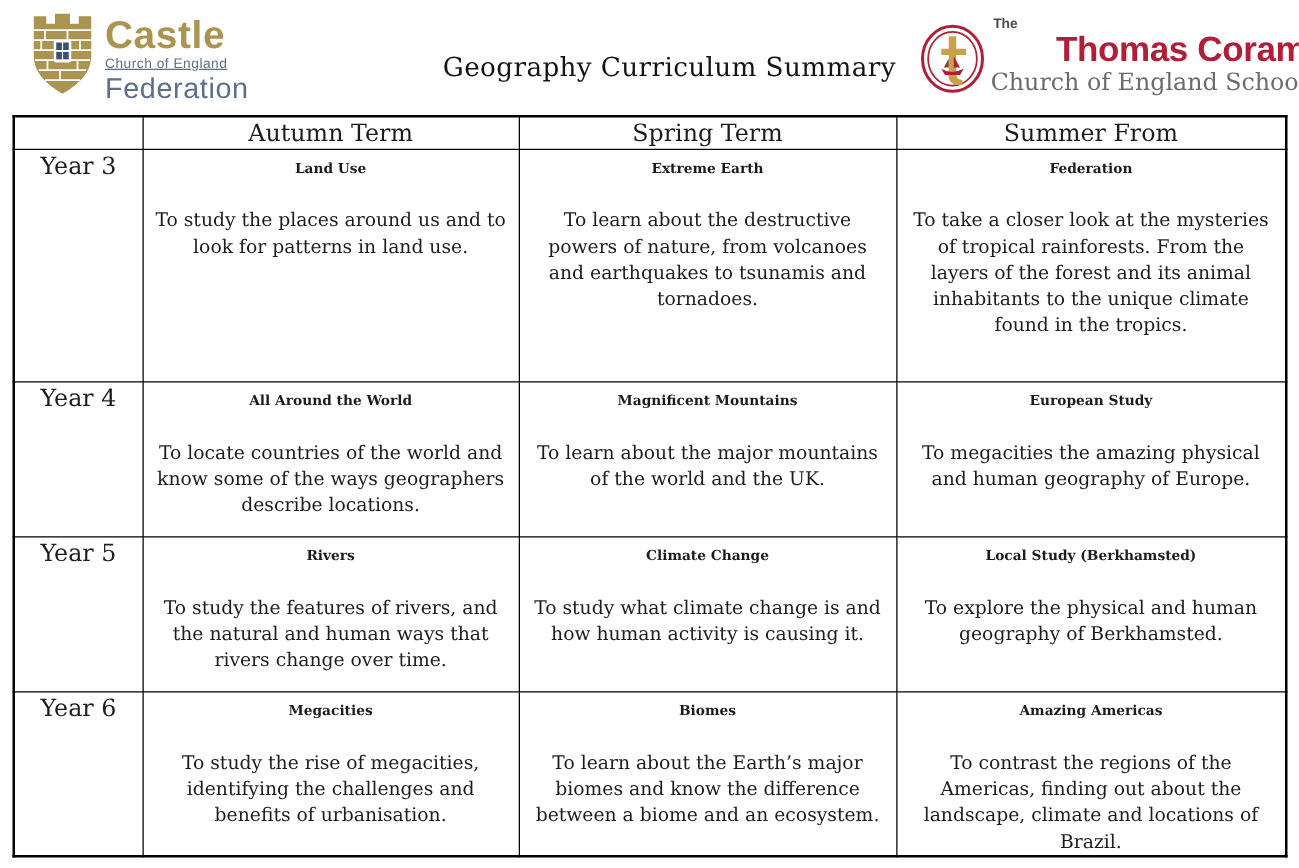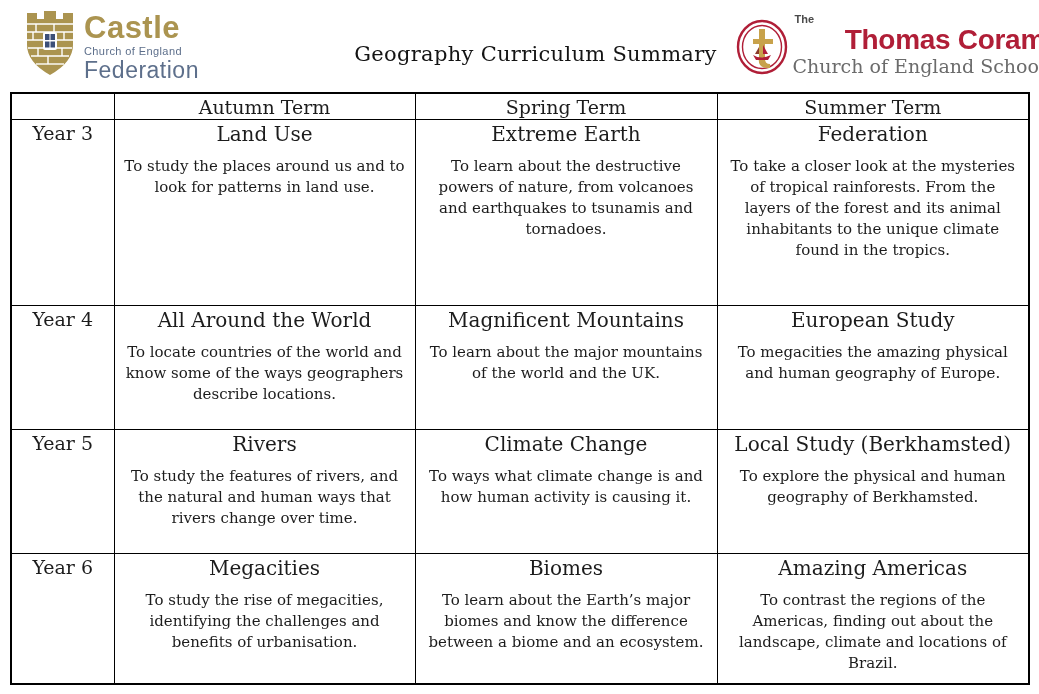--- a/index.html
+++ b/index.html
@@ -6,21 +6,21 @@
   body{
     width:1039px;height:694px;background:#ffffff;position:relative;overflow:hidden;
     font-family:"DejaVu Serif", serif;color:#1c1c1c;
   }
   
   .header{position:absolute;left:0;top:0;width:1039px;height:92px;margin-left:16px;}
   .castle-logo{position:absolute;left:8px;top:10px;display:flex;align-items:flex-start;}
   .castle-shield{width:52px;height:66px;margin-right:8px;}
   .castle-text{font-family:"Liberation Sans", sans-serif;line-height:1;padding-top:2px;}
   .castle-name{font-size:31px;font-weight:600;color:#ab9450;letter-spacing:.5px;}
-  .castle-sub{font-size:11px;color:#5d6f8b;margin-top:3px;letter-spacing:.4px;}
+  .castle-sub{font-size:11px;color:#5d6f8b;margin-top:3px;letter-spacing:.4px;text-decoration:underline;}
   .castle-fed{font-size:23px;color:#5d6f8b;margin-top:2px;letter-spacing:.5px;}
   .page-title{
     position:absolute;left:0;top:42px;width:1039px;text-align:center;
     font-size:21px;color:#141414;letter-spacing:.3px;
   }
   .coram-logo{position:absolute;right:10px;top:14px;display:flex;align-items:center;}
   .coram-emblem{width:54px;height:56px;margin-right:4px;margin-top:4px;}
   .coram-text{font-family:"Liberation Sans", sans-serif;line-height:1;text-align:right;}
   .coram-the{font-size:11px;font-weight:700;color:#4a4a4a;text-align:left;margin-left:2px;}
   .coram-name{font-size:28px;font-weight:700;color:#b01e37;letter-spacing:-.3px;margin-top:1px;}
@@ -30,22 +30,22 @@
     position:absolute;left:10px;top:92px;width:1018px;
     border-collapse:collapse;table-layout:fixed;padding-left:28px;
   }
   .curriculum-table th,.curriculum-table td{
     border:1.5px solid #000;padding:0 8px;vertical-align:top;text-align:center;
     overflow:hidden;
   }
   .curriculum-table{border:2px solid #000;}
   th.term-header{height:25px;font-size:19px;font-weight:400;vertical-align:middle;padding:0;}
   td.year-cell{font-size:19px;padding-top:2px;}
-  .topic-title{display:block;font-size:20px;font-weight:400;margin-top:4px;line-height:21px;}
-  .topic-text{display:block;font-size:15px;line-height:21px;margin-top:11px;}
+  .topic-title{display:block;font-size:11px;font-weight:700;margin-top:4px;line-height:21px;}
+  .topic-text{display:block;font-size:15px;line-height:21px;margin-top:21px;}
 </style>
 </head>
 <body>
 
 <div class="header">
 
   <div class="castle-logo">
     <svg class="castle-shield" viewBox="0 0 52 66">
       <path d="M3,13 L3,3 L13,3 L13,9 L20,9 L20,1 L32,1 L32,9 L39,9 L39,3 L49,3 L49,13 L49,35 Q49,52 26,65 Q3,52 3,35 Z" fill="#ab9450"></path>
       <g stroke="#ffffff" stroke-width="1.4">
@@ -101,21 +101,21 @@
     <col style="width:103px">
       <col style="width:301px">
       <col style="width:302px">
       <col style="width:312px">
   </colgroup>
   <tbody>
       <tr>
     <th class="term-header"></th>
     <th class="term-header">Autumn Term</th>
     <th class="term-header">Spring Term</th>
-    <th class="term-header">Summer Term</th>
+    <th class="term-header">Summer From</th>
   </tr>
 
   <tr style="height:186px">
     <td class="year-cell">Year 3</td>
     <td>
       <span class="topic-title">Land Use</span>
       <span class="topic-text">To study the places around us and to look for patterns in land use.</span>
     </td>
     <td>
       <span class="topic-title">Extreme Earth</span>
@@ -144,21 +144,21 @@
   </tr>
 
   <tr style="height:124px">
     <td class="year-cell">Year 5</td>
     <td>
       <span class="topic-title">Rivers</span>
       <span class="topic-text">To study the features of rivers, and the natural and human ways that rivers change over time.</span>
     </td>
     <td>
       <span class="topic-title">Climate Change</span>
-      <span class="topic-text">To ways what climate change is and how human activity is causing it.</span>
+      <span class="topic-text">To study what climate change is and how human activity is causing it.</span>
     </td>
     <td>
       <span class="topic-title">Local Study (Berkhamsted)</span>
       <span class="topic-text">To explore the physical and human geography of Berkhamsted.</span>
     </td>
   </tr>
 
   <tr style="height:130px">
     <td class="year-cell">Year 6</td>
     <td>

